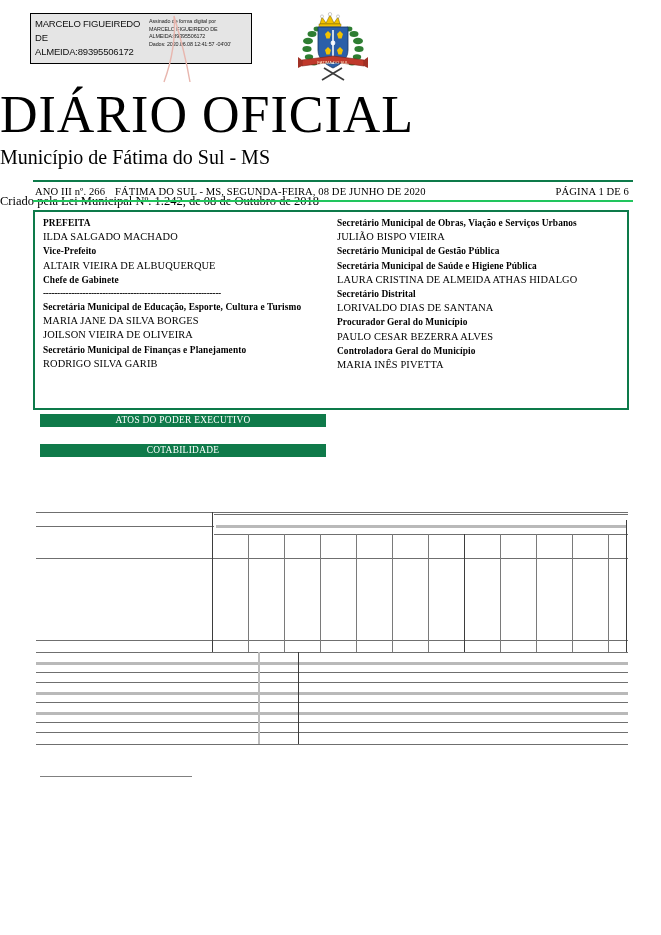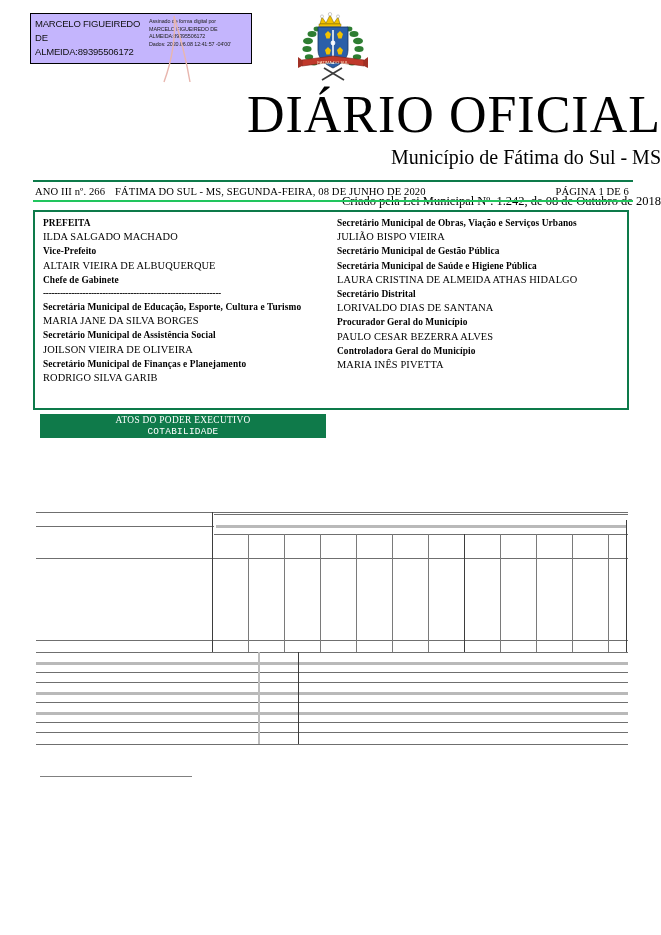--- a/index.html
+++ b/index.html
@@ -25,21 +25,21 @@
   .sig-box {
     position: absolute;
     left: 30px;
     top: 13px;
     width: 222px;
     height: 51px;
     border: 1px solid #000000;
     box-sizing: border-box;
     display: flex;
     align-items: stretch;
-    background: #c4b5fd;
+    background: #e5e5e5;
   }
   .sig-name {
     flex: 0 0 110px;
     padding: 3px 2px 2px 4px;
     font-family: "Liberation Sans", sans-serif;
     font-size: 9.5px;
     line-height: 14px;
     letter-spacing: -0.2px;
     color: #111;
     white-space: pre-line;
@@ -71,21 +71,21 @@
     width: 74px;
     height: 74px;
   }
 
   
   .masthead {
     position: absolute;
     left: 0;
     top: 88px;
     width: 661px;
-    text-align: right;
+    text-align: left;
   }
   .do-title {
     font-family: "Liberation Serif", serif;
     font-size: 52px;
     line-height: 54px;
     letter-spacing: 1px;
     font-weight: 400;
   }
   .do-sub {
     font-family: "Liberation Serif", serif;
@@ -173,21 +173,21 @@
     height: 13px;
     background: #0f7a4a;
     color: #ffffff;
     font-family: "Liberation Serif", serif;
     font-size: 9.4px;
     line-height: 13px;
     text-align: center;
     letter-spacing: 0.3px;
   }
   .sec-bar.one { top: 414px; }
-  .sec-bar.two { top: 425px; font-family: Liberation Mono, monospace; }
+  .sec-bar.two { top: 444px; }
 
   
   .table-region {
     position: absolute;
     left: 36px;
     top: 512px;
     width: 592px;
     height: 245px;
   }
   .tline {
@@ -301,21 +301,20 @@
   <div class="officials">
     <div class="col left">
       <div class="role">PREFEITA</div>
       <div class="person">ILDA SALGADO MACHADO</div>
       <div class="role">Vice-Prefeito</div>
       <div class="person">ALTAIR VIEIRA DE ALBUQUERQUE</div>
       <div class="role">Chefe de Gabinete</div>
       <div class="divider-dashes">---------------------------------------------------------------</div>
       <div class="role">Secretária Municipal de Educação, Esporte, Cultura e Turismo</div>
       <div class="person">MARIA JANE DA SILVA BORGES</div>
-      <div class="role">Secretário Municipal de Assistência Social</div>
       <div class="person">JOILSON VIEIRA DE OLIVEIRA</div>
       <div class="role">Secretário Municipal de Finanças e Planejamento</div>
       <div class="person">RODRIGO SILVA GARIB</div>
     </div>
     <div class="col right">
       <div class="role">Secretário Municipal de Obras, Viação e Serviços Urbanos</div>
       <div class="person">JULIÃO BISPO VIEIRA</div>
       <div class="role">Secretário Municipal de Gestão Pública</div>
       <div class="role">Secretária Municipal de Saúde e Higiene Pública</div>
       <div class="person">LAURA CRISTINA DE ALMEIDA  ATHAS HIDALGO</div>

